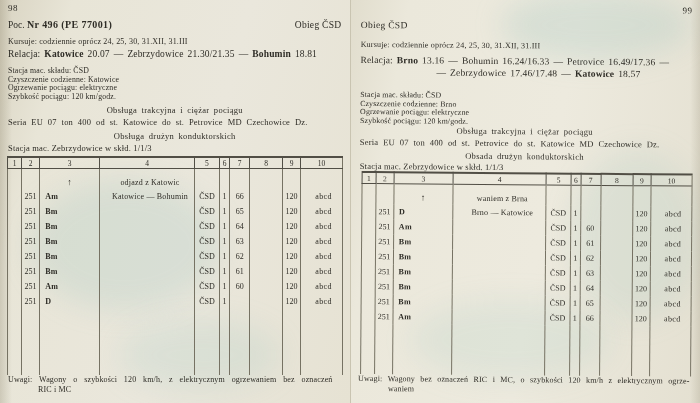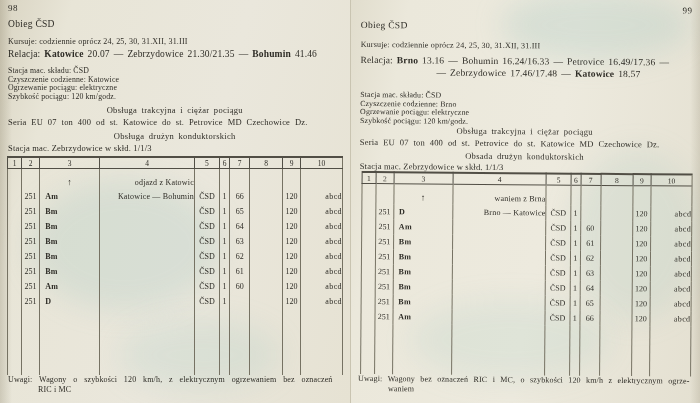--- a/index.html
+++ b/index.html
@@ -55,22 +55,22 @@
   table.wtable{position:absolute;border-collapse:collapse;table-layout:fixed;
     border-top:2px solid #514e45;border-right:1px solid #76born;}
   table.wtable{border-right:1px solid #767263;}
   .lp-table{top:156px;left:7px;width:336px;}
   .rp-table{top:172px;left:12px;width:331px;}
   .wtable th{font-weight:normal;font-size:7.5px;height:10px;padding:0;
     border-left:1px solid #514e45;border-bottom:1px solid #514e45;text-align:center;}
   .wtable td{font-size:8px;height:15px;padding:0;border-left:1px solid #767263;
     vertical-align:middle;text-align:center;white-space:nowrap;overflow:hidden;}
   .wtable td:nth-child(3){text-align:left;padding-left:5px;font-weight:bold;letter-spacing:.3px;}
-  .wtable td:nth-child(4){text-align:right;padding-left:6px;letter-spacing:.2px;}
-  .wtable td:nth-child(10){text-align:right;padding-left:4px;letter-spacing:.4px;}
+  .wtable td:nth-child(4){text-align:center;padding-left:6px;letter-spacing:.2px;}
+  .wtable td:nth-child(10){text-align:center;padding-left:4px;letter-spacing:.4px;}
   .wtable tr.arrow-row td{height:18px;vertical-align:bottom;padding-bottom:2px;}
   .wtable tr.arrow-row td:nth-child(3){text-align:center;font-weight:normal;padding-left:0;font-size:9px;}
   .page-left .filler-row td{height:66px;}
   .page-right .filler-row td{height:50px;}
 
   .uwagi{font-size:8px;letter-spacing:.15px;line-height:9.5px;}
   .lp-uwagi{top:375px;right:17px;}
   .rp-uwagi{top:375px;left:10px;}
   .uwagi-l1{text-align:justify;text-align-last:justify;}
   .uwagi-l2{margin-left:30px;}
@@ -81,31 +81,32 @@
 
 <div class="spread">
 
   <div class="page page-left">
     <div class="tint t-l1"></div>
     <div class="tint t-l2"></div>
 
     <div class="abs pagenum lp-num">98</div>
 
     <div class="abs title-row lp-title">
+      <span class="title-line"><span>Poc.</span> <b>Nr 496 (PE 77001)</b></span>
       <span class="cycle">Obieg ČSD</span>
     </div>
 
     <div class="abs kursuje lp-kursuje">Kursuje: codziennie oprócz 24, 25, 30, 31.XII, 31.III</div>
 
     <div class="abs relacja lp-relacja">
       <span>Relacja:</span>
       <b>Katowice</b>
       <span>20.07 — Zebrzydowice 21.30/21.35 —</span>
       <b>Bohumin</b>
-      <span>41.46</span>
+      <span>18.81</span>
     </div>
 
     <div class="abs details lp-details">
       <div>Stacja mac. składu: ČSD</div>
       <div>Czyszczenie codzienne: Katowice</div>
       <div>Ogrzewanie pociągu: elektryczne</div>
       <div>Szybkość pociągu: 120 km/godz.</div>
     </div>
 
     <div class="abs section-title lp-sec1">Obsługa trakcyjna i ciężar pociągu</div>

